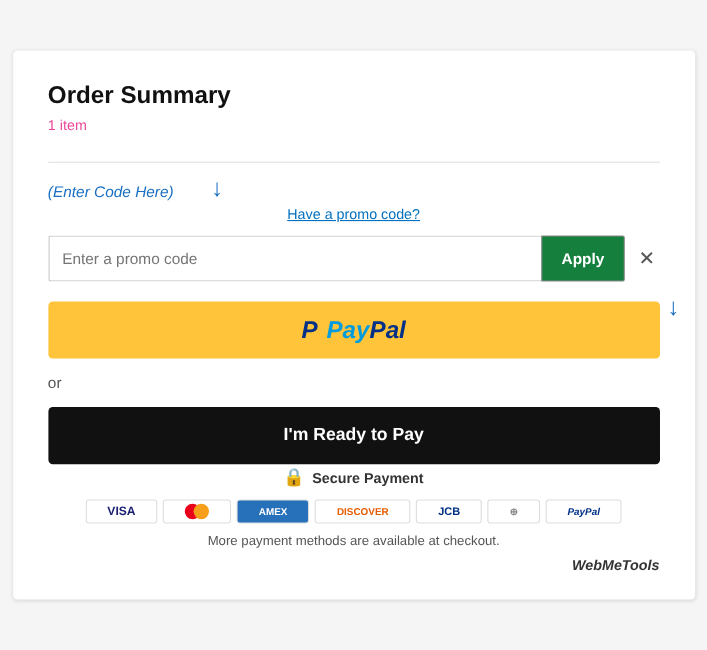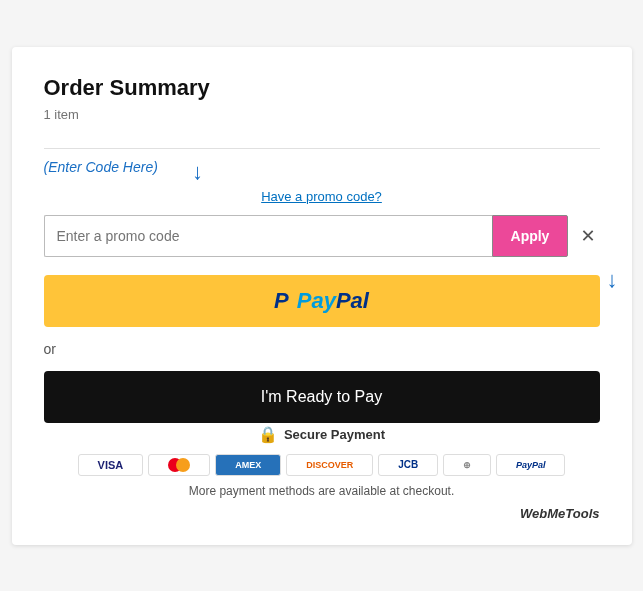--- a/index.html
+++ b/index.html
@@ -19,21 +19,21 @@
       box-shadow: 0 1px 4px rgba(0,0,0,0.12);
     }
     .order-title {
       font-size: 22px;
       font-weight: 700;
       color: #111;
       margin-bottom: 6px;
     }
     .item-count {
       font-size: 13px;
-      color: #737373;
+      color: #ec4899;
       margin-bottom: 26px;
     }
     .divider {
       border: none;
       border-top: 1px solid #e0e0e0;
       margin: 10px 0;
     }
     .subtotal-row {
       display: flex;
       justify-content: space-between;
@@ -99,21 +99,21 @@
       border-right: none;
       padding: 0 12px;
       font-size: 14px;
       color: #be185d;
       outline: none;
       border-radius: 2px 0 0 2px;
     }
     .apply-btn {
       height: 42px;
       padding: 0 18px;
-      background: #ec4899;
+      background: #15803d;
       color: #fff;
       border: 1px solid #888;
       font-size: 14px;
       font-weight: 600;
       cursor: pointer;
       border-radius: 0 2px 2px 0;
       white-space: nowrap;
     }
     .close-btn {
       background: none;
@@ -158,21 +158,21 @@
       position: relative;
     }
     .ready-btn {
       width: 100%;
       background: #111;
       color: #fff;
       border: none;
       border-radius: 4px;
       height: 52px;
       font-size: 16px;
-      font-weight: 400;
+      font-weight: 700;
       cursor: pointer;
       margin-bottom: 2px;
     }
     .secure-row {
       display: flex;
       align-items: center;
       justify-content: center;
       gap: 10px;
       margin-bottom: 8px;
       flex-wrap: wrap;
@@ -237,20 +237,21 @@
     }
     .annotation-wrapper {
       position: relative;
       display: flex;
       flex-direction: column;
       align-items: flex-start;
       margin-bottom: 2px;
     }
     .annotation-line {
       display: flex;
+      align-items: flex-end;
       gap: 16px;
     }
   </style>
 </head>
 <body>
 
 <div class="card">
   <div class="order-title">Order Summary</div>
   <div class="item-count">1 item</div>
   <hr class="divider">

